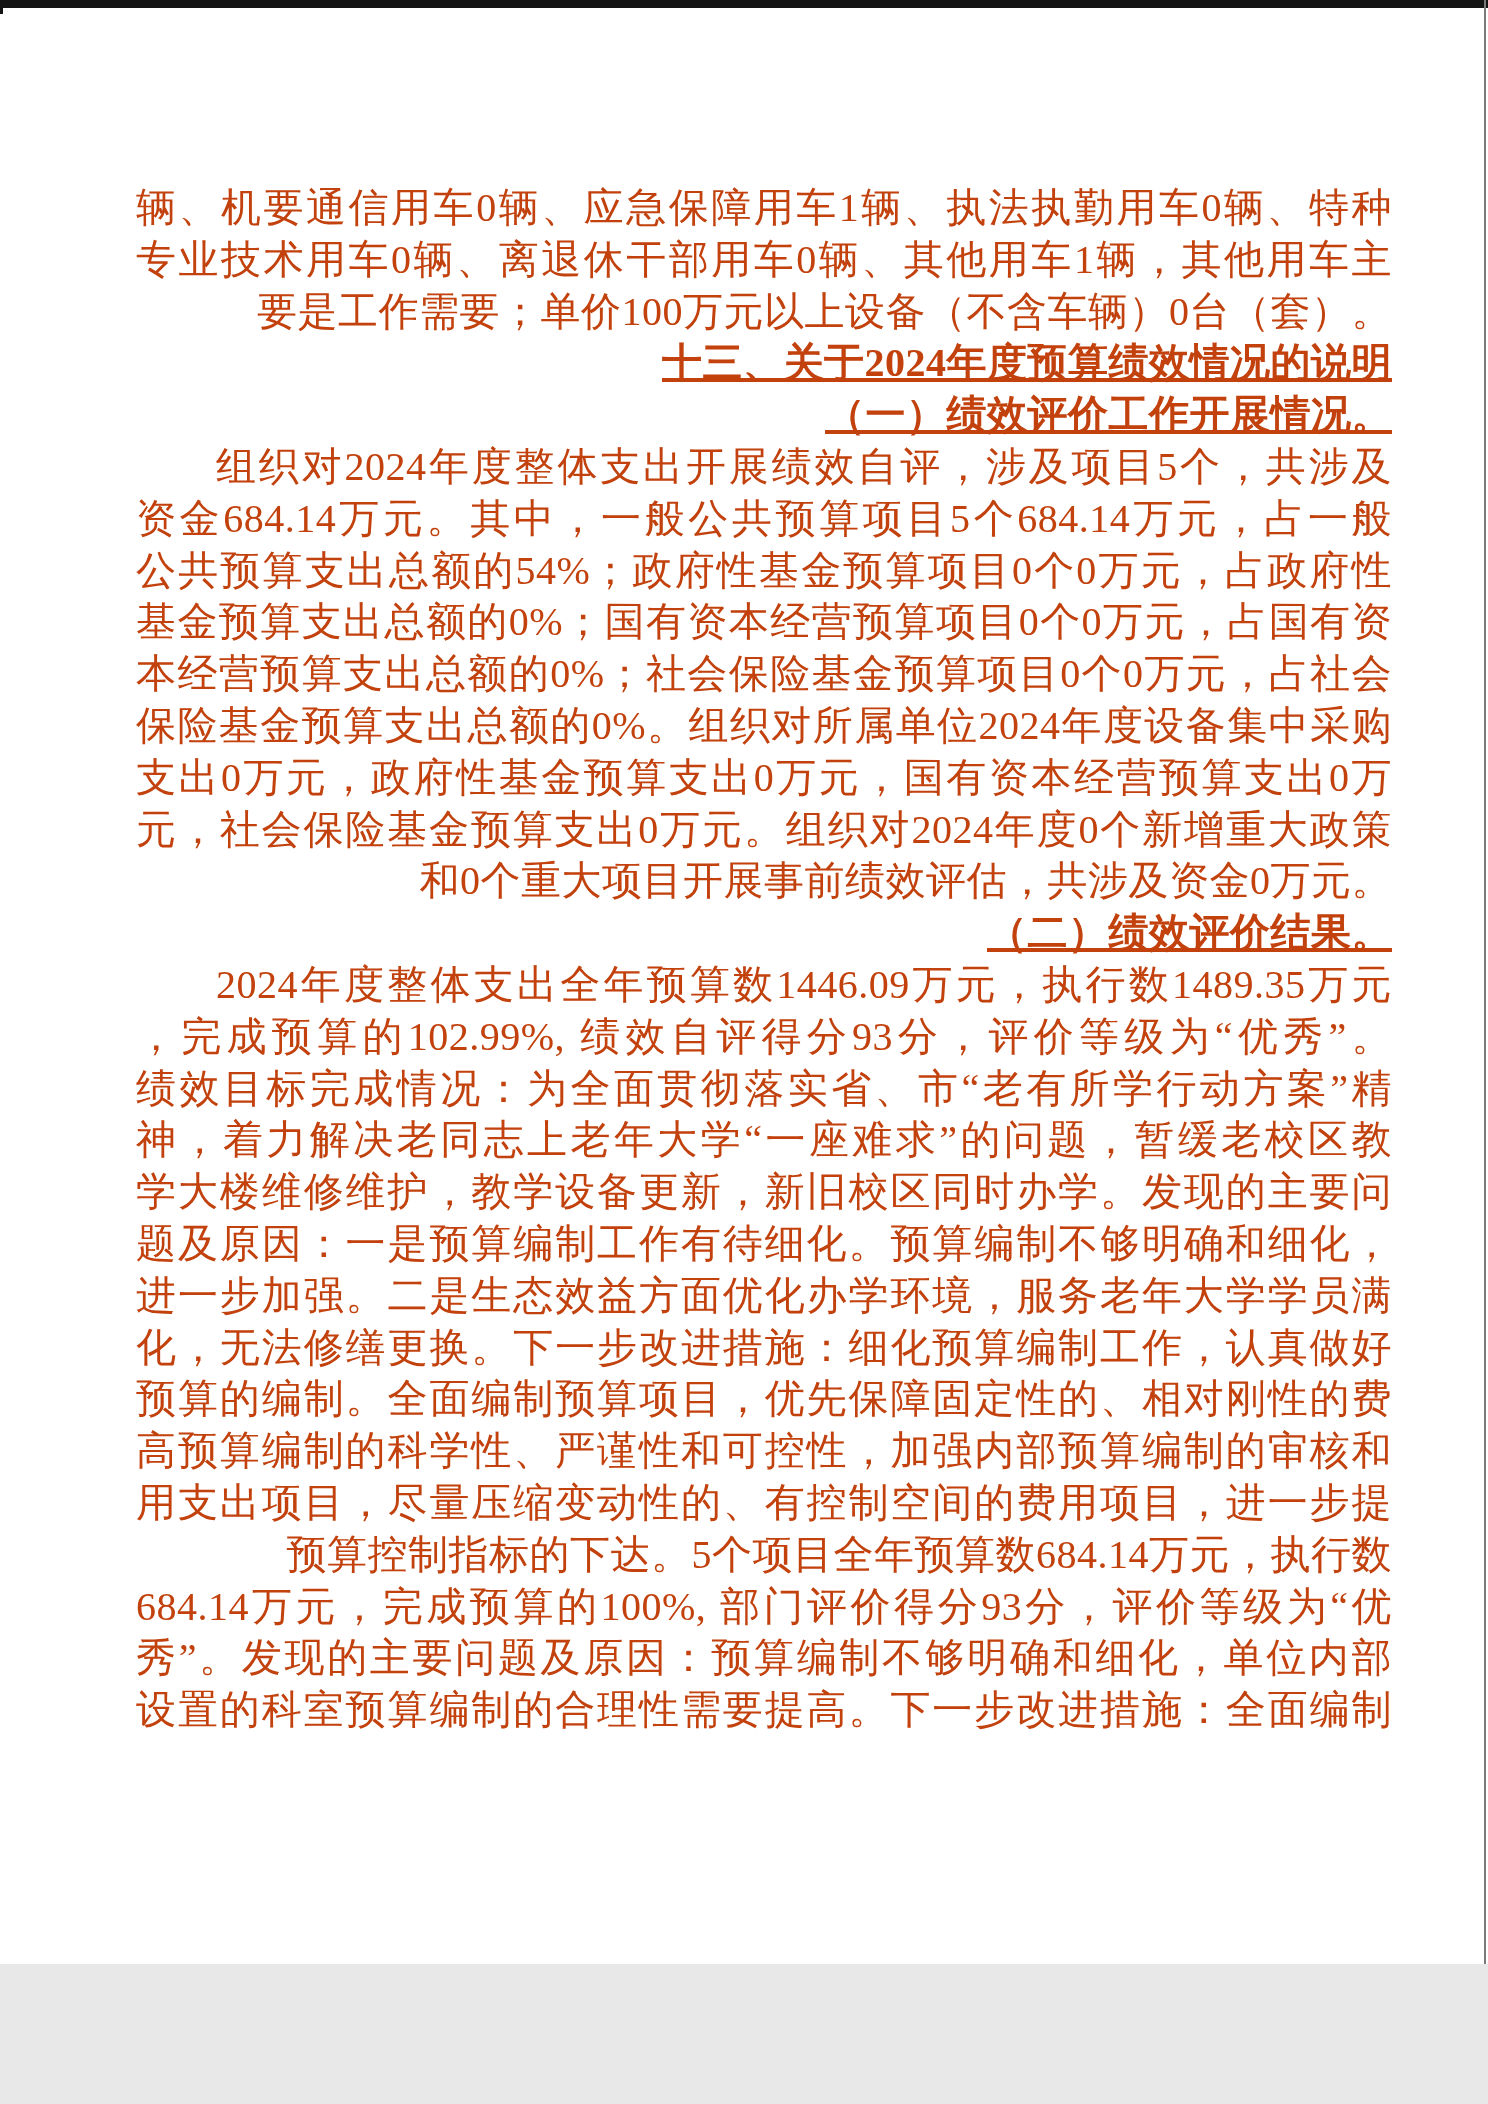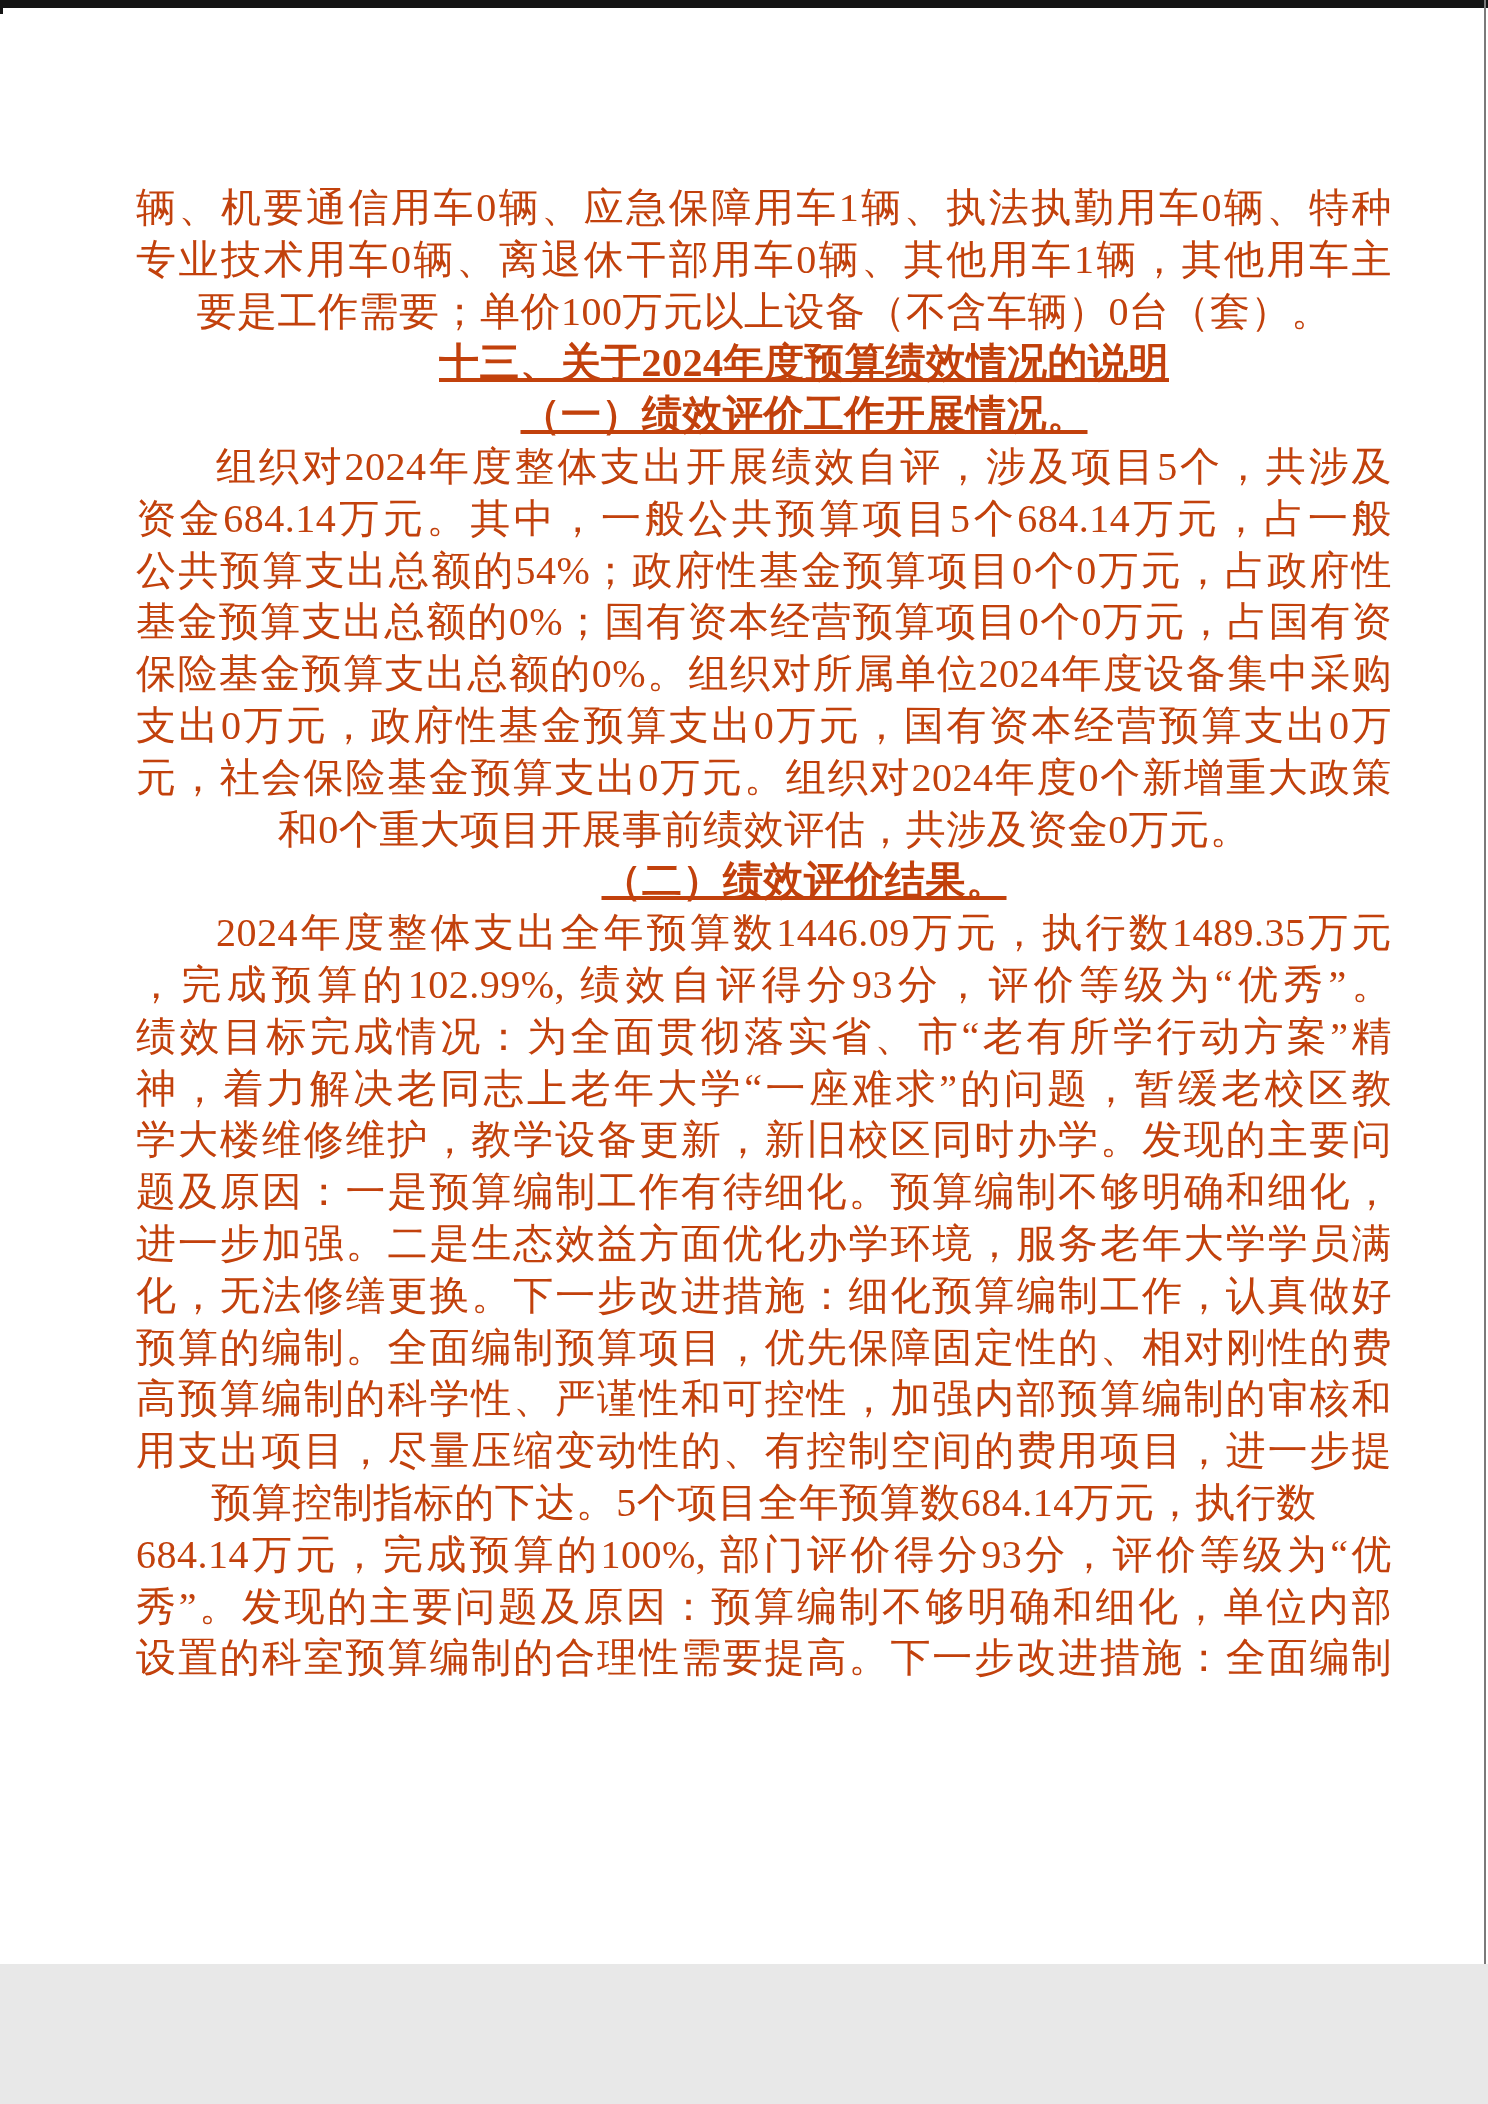--- a/index.html
+++ b/index.html
@@ -37,21 +37,21 @@
     left: 136px;
     top: 182px;
     width: 1256px;
   }
   .line {
     height: 51.8px;
     line-height: 51.8px;
     font-size: 40px;
     white-space: normal;
     overflow: hidden;
-    text-align: center;
+    text-align: right;
     letter-spacing: 0.5px;
   }
   .line.stretch {
     text-align: justify;
     text-align-last: justify;
   }
   .line.indent {
     text-indent: 80px;
   }
   .line.bold {
@@ -69,20 +69,21 @@
   <div class="content" id="content">
       <div class="line stretch">辆、机要通信用车0辆、应急保障用车1辆、执法执勤用车0辆、特种</div>
       <div class="line stretch">专业技术用车0辆、离退休干部用车0辆、其他用车1辆，其他用车主</div>
       <div class="line">要是工作需要；单价100万元以上设备（不含车辆）0台（套）。</div>
       <div class="line indent bold">十三、关于2024年度预算绩效情况的说明</div>
       <div class="line indent bold">（一）绩效评价工作开展情况。</div>
       <div class="line stretch indent">组织对2024年度整体支出开展绩效自评，涉及项目5个，共涉及</div>
       <div class="line stretch">资金684.14万元。其中，一般公共预算项目5个684.14万元，占一般</div>
       <div class="line stretch">公共预算支出总额的54%；政府性基金预算项目0个0万元，占政府性</div>
       <div class="line stretch">基金预算支出总额的0%；国有资本经营预算项目0个0万元，占国有资</div>
+      <div class="line stretch">本经营预算支出总额的0%；社会保险基金预算项目0个0万元，占社会</div>
       <div class="line stretch">保险基金预算支出总额的0%。组织对所属单位2024年度设备集中采购</div>
       <div class="line stretch">支出0万元，政府性基金预算支出0万元，国有资本经营预算支出0万</div>
       <div class="line stretch">元，社会保险基金预算支出0万元。组织对2024年度0个新增重大政策</div>
       <div class="line">和0个重大项目开展事前绩效评估，共涉及资金0万元。</div>
       <div class="line indent bold">（二）绩效评价结果。</div>
       <div class="line stretch indent">2024年度整体支出全年预算数1446.09万元，执行数1489.35万元</div>
       <div class="line stretch">，完成预算的102.99%, 绩效自评得分93分，评价等级为“优秀”。</div>
       <div class="line stretch">绩效目标完成情况：为全面贯彻落实省、市“老有所学行动方案”精</div>
       <div class="line stretch">神，着力解决老同志上老年大学“一座难求”的问题，暂缓老校区教</div>
       <div class="line stretch">学大楼维修维护，教学设备更新，新旧校区同时办学。发现的主要问</div>

